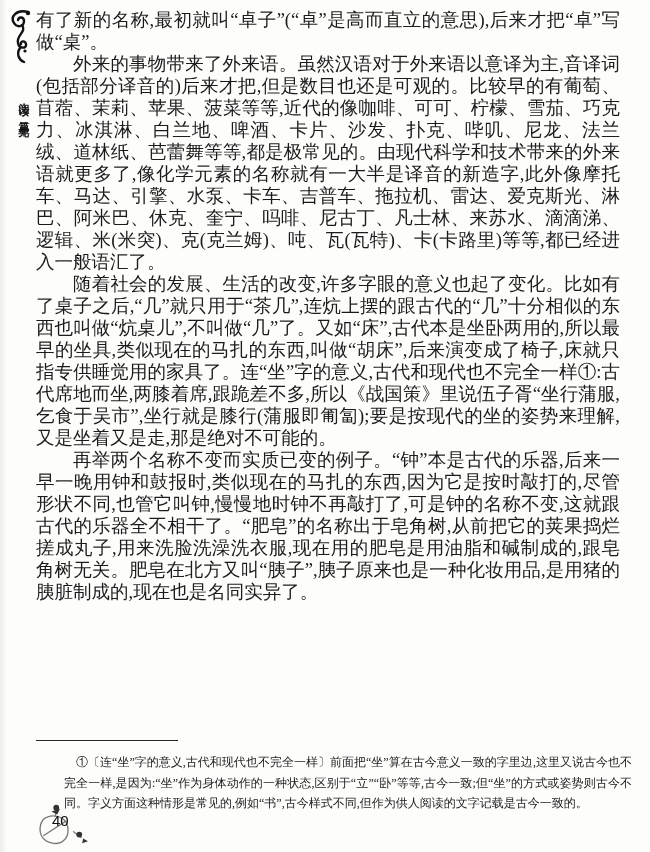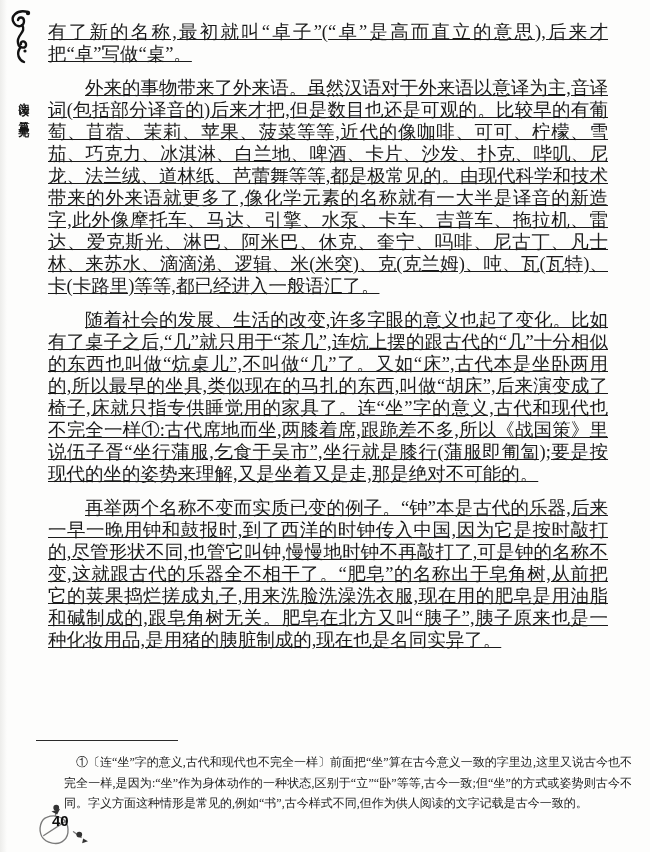--- a/index.html
+++ b/index.html
@@ -16,30 +16,30 @@
   .ornament-top{position:absolute;left:8px;top:8px;width:26px;height:56px;}
   .sidebar-tab{
     position:absolute;left:16px;top:94px;height:120px;
     writing-mode:vertical-rl;text-orientation:upright;
     font-size:11px;font-weight:700;letter-spacing:2px;color:#161616;
   }
   .ornament-bottom{position:absolute;left:33px;top:800px;width:58px;height:48px;}
   .page-number{
     position:absolute;left:52px;top:812px;
     font-family:"Liberation Sans","DejaVu Sans",sans-serif;
-    font-weight:700;font-size:15px;color:#0e0e0e;
+    font-weight:400;font-size:15px;color:#0e0e0e;
   }
   
   .main-text{
     position:absolute;left:36px;top:9px;width:584px;height:730px;
     overflow:hidden;
     font-size:18.5px;line-height:22px;
     text-align:justify;text-justify:inter-ideograph;
   }
-  .main-text p{margin:12px;text-indent:2em;text-decoration:underline;}
+  .main-text p{margin:0;text-indent:2em;}
   .main-text p.no-indent{text-indent:0;}
   .footnote-sep{
     position:absolute;left:36px;top:740px;width:142px;height:0;
     border-top:1.5px solid #2a2a2a;
   }
   .footnote{
     position:absolute;left:64px;top:752px;width:568px;
     font-size:12px;line-height:20.5px;
     text-align:justify;text-indent:1em;color:#222;
   }
@@ -58,21 +58,21 @@
     <circle cx="20" cy="5" r="2.2" fill="#121212"></circle>
     <circle cx="17" cy="43" r="1.6" fill="#121212"></circle>
   </svg>
 
   <div class="sidebar-tab">阅读·第二单元</div>
 
   <div class="main-text">
     <p class="no-indent">有了新的名称,最初就叫“卓子”(“卓”是高而直立的意思),后来才把“卓”写做“桌”。</p>
     <p>外来的事物带来了外来语。虽然汉语对于外来语以意译为主,音译词(包括部分译音的)后来才把,但是数目也还是可观的。比较早的有葡萄、苜蓿、茉莉、苹果、菠菜等等,近代的像咖啡、可可、柠檬、雪茄、巧克力、冰淇淋、白兰地、啤酒、卡片、沙发、扑克、哔叽、尼龙、法兰绒、道林纸、芭蕾舞等等,都是极常见的。由现代科学和技术带来的外来语就更多了,像化学元素的名称就有一大半是译音的新造字,此外像摩托车、马达、引擎、水泵、卡车、吉普车、拖拉机、雷达、爱克斯光、淋巴、阿米巴、休克、奎宁、吗啡、尼古丁、凡士林、来苏水、滴滴涕、逻辑、米(米突)、克(克兰姆)、吨、瓦(瓦特)、卡(卡路里)等等,都已经进入一般语汇了。</p>
     <p>随着社会的发展、生活的改变,许多字眼的意义也起了变化。比如有了桌子之后,“几”就只用于“茶几”,连炕上摆的跟古代的“几”十分相似的东西也叫做“炕桌儿”,不叫做“几”了。又如“床”,古代本是坐卧两用的,所以最早的坐具,类似现在的马扎的东西,叫做“胡床”,后来演变成了椅子,床就只指专供睡觉用的家具了。连“坐”字的意义,古代和现代也不完全一样①:古代席地而坐,两膝着席,跟跪差不多,所以《战国策》里说伍子胥“坐行蒲服,乞食于吴市”,坐行就是膝行(蒲服即匍匐);要是按现代的坐的姿势来理解,又是坐着又是走,那是绝对不可能的。</p>
-    <p>再举两个名称不变而实质已变的例子。“钟”本是古代的乐器,后来一早一晚用钟和鼓报时,到了西洋的时钟传入中国,因为它是按时敲打的,尽管形状不同,也管它叫钟,慢慢地时钟不再敲打了,可是钟的名称不变,这就跟古代的乐器全不相干了。“肥皂”的名称出于皂角树,从前把它的荚果捣烂搓成丸子,用来洗脸洗澡洗衣服,现在用的肥皂是用油脂和碱制成的,跟皂角树无关。肥皂在北方又叫“胰子”,胰子原来也是一种化妆用品,是用猪的胰脏制成的,现在也是名同实异了。</p>
+    <p>再举两个名称不变而实质已变的例子。“钟”本是古代的乐器,后来一早一晚用钟和鼓报时,类似现在的马扎的东西,因为它是按时敲打的,尽管形状不同,也管它叫钟,慢慢地时钟不再敲打了,可是钟的名称不变,这就跟古代的乐器全不相干了。“肥皂”的名称出于皂角树,从前把它的荚果捣烂搓成丸子,用来洗脸洗澡洗衣服,现在用的肥皂是用油脂和碱制成的,跟皂角树无关。肥皂在北方又叫“胰子”,胰子原来也是一种化妆用品,是用猪的胰脏制成的,现在也是名同实异了。</p>
   </div>
 
   <div class="footnote-sep"></div>
   <div class="footnote">①〔连“坐”字的意义,古代和现代也不完全一样〕前面把“坐”算在古今意义一致的字里边,这里又说古今也不完全一样,是因为:“坐”作为身体动作的一种状态,区别于“立”“卧”等等,古今一致;但“坐”的方式或姿势则古今不同。字义方面这种情形是常见的,例如“书”,古今样式不同,但作为供人阅读的文字记载是古今一致的。</div>
 
   <svg class="ornament-bottom" viewBox="0 0 60 50">
     <g fill="none" stroke="#7a7a7a" stroke-width="1.4" stroke-linecap="round">
       <path d="M14 18 C8 20 5 30 9 38 C13 45 26 48 32 42 C38 37 38 24 30 19 C25 16 19 16 14 18 Z"></path>
       <path d="M11 37 L34 22"></path>
       <path d="M24 11 L23 17"></path>

